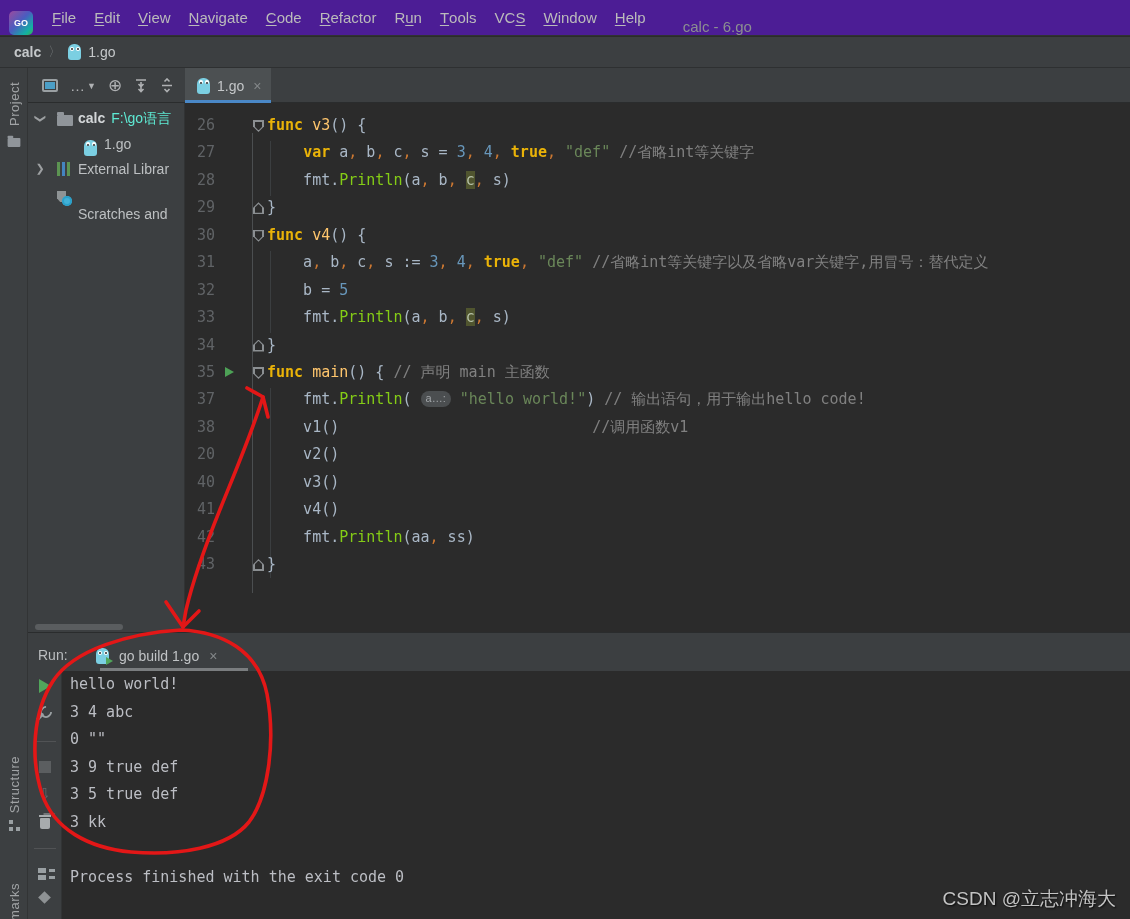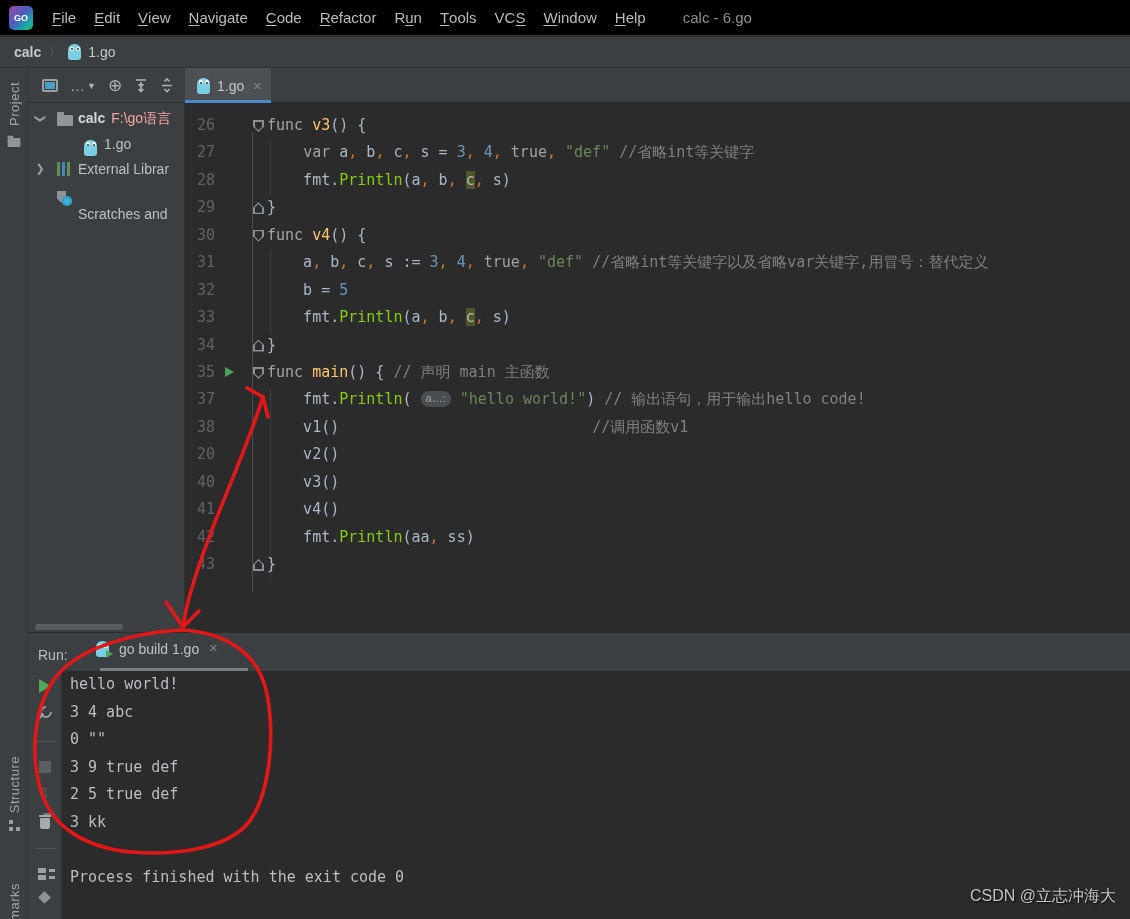--- a/index.html
+++ b/index.html
@@ -4,21 +4,21 @@
 <style>
   * { margin:0; padding:0; box-sizing:border-box; }
   html,body { background:#1e1e1e; }
   #app {
     position:relative; width:1130px; height:919px; overflow:hidden;
     background:#2b2b2b; font-family:"Liberation Sans", sans-serif;
     -webkit-font-smoothing:antialiased; color:#bbbbbb;
   }
   
   #menubar { position:absolute; left:0; top:0; width:1130px; height:36px;
-    background:#000000; display:flex; align-items:center; border-bottom:1px solid #303233; }
+    background:#4c1d95; display:flex; align-items:flex-end; border-bottom:1px solid #303233; }
   #logo { width:24px; height:24px; margin:0 10px 0 9px; border-radius:5px;
     background:linear-gradient(135deg,#9b4b9e 0%,#4b5cc0 45%,#13b0a5 80%,#3bb54a 100%);
     display:flex; align-items:center; justify-content:center;
     color:#fff; font-size:9px; font-weight:bold; letter-spacing:0; }
   .menu-item { padding:0 9px; font-size:15px; color:#bbbbbb; height:36px; display:flex; align-items:center; cursor:default; }
   .menu-item u { text-decoration:underline; text-underline-offset:2px; }
   #win-title { margin-left:28px; color:#8c8f91; font-size:15px; }
   
   #breadcrumbs { position:absolute; left:0; top:37px; width:1130px; height:31px;
     background:#3c3f41; display:flex; align-items:center; border-bottom:1px solid #2e3031; font-size:14px; }
@@ -41,21 +41,21 @@
   .tab-close { color:#84888a; font-size:14px; line-height:1; margin-left:2px; }
   
   #project-panel { position:absolute; left:28px; top:103px; width:157px; height:529px;
     background:#3c3f41; border-right:1px solid #313334; overflow:hidden; }
   .tree-row { position:relative; height:25px; display:flex; align-items:center; font-size:14px;
     color:#bdc0c2; white-space:nowrap; }
   .chev { position:absolute; width:12px; text-align:center; color:#9da0a2; font-size:13px; }
   .tree-ico { position:absolute; }
   .tree-label { position:absolute; }
   .tree-label b { color:#d3d6d8; }
-  .tree-path { color:#fca5a5; margin-left:6px; font-weight:normal; }
+  .tree-path { color:#5eead4; margin-left:6px; font-weight:normal; }
   #proj-hscroll { position:absolute; left:7px; top:521px; width:88px; height:6px;
     border-radius:3px; background:#5a5d5f; }
   
   .gopher { position:relative; width:13px; height:16px; flex:none;
     background:#7bcfe2; border-radius:6px 6px 3px 3px; }
   .gopher::before { content:""; position:absolute; left:1.5px; top:2.5px; width:4px; height:4px;
     border-radius:50%; background:#fff; box-shadow:6px 0 0 #fff; }
   .gopher::after { content:""; position:absolute; left:3px; top:4px; width:2px; height:2px;
     border-radius:50%; background:#2b2b2b; box-shadow:6px 0 0 #2b2b2b; }
   .icon-stack { position:relative; width:15px; height:16px; }
@@ -114,43 +114,43 @@
   .run-arrow { position:absolute; left:6px; top:8px; width:0; height:0;
     border-top:5.5px solid transparent; border-bottom:5.5px solid transparent; border-left:9px solid #4da156; }
   .fold { position:absolute; right:3px; top:8px; width:11px; height:12px; }
   .fold::before { content:""; position:absolute; inset:0; background:#8b8f92; }
   .fold::after { content:""; position:absolute; inset:1.6px; background:#2b2b2b; }
   .fold.open::before { clip-path:polygon(0 0,100% 0,100% 55%,50% 100%,0 55%); }
   .fold.open::after  { clip-path:polygon(0 0,100% 0,100% 55%,50% 100%,0 55%); }
   .fold.close::before{ clip-path:polygon(50% 0,100% 45%,100% 100%,0 100%,0 45%); }
   .fold.close::after { clip-path:polygon(50% 0,100% 45%,100% 100%,0 100%,0 45%); }
   .ct { color:#a9b7c6; }
-  .seg-k { color:#a3a3a3; } .seg-f { color:#ffc66d; } .seg-c { color:#84cc16; }
+  .seg-k { color:#eab308;font-weight:bold; } .seg-f { color:#ffc66d; } .seg-c { color:#84cc16; }
   .seg-n { color:#6897bb; } .seg-s { color:#6a8759; } .seg-m { color:#808080;text-align:right; }
   .seg-d { color:#a9b7c6; } .seg-p { color:#cc7832; }
   .seg-h { color:#b6c2a8; background:#50552f; }
   .inlay { display:inline-block; vertical-align:2px; background:#4b4e50; color:#a1a5a8;
     font-size:11px; line-height:15px; height:16px; padding:0 5px; border-radius:8px;
     font-family:"Liberation Sans",sans-serif; }
   .vguide { position:absolute; width:1px; background:#4b4e50; }
   .iguide { position:absolute; width:1px; background:#3b3e40; }
   
   #run-splitter { position:absolute; left:28px; top:632px; width:1102px; height:9px; background:#3c3f41; border-top:1px solid #2a2c2d;}
   #run-header { position:absolute; left:28px; top:641px; width:1102px; height:30px; background:#3c3f41; }
   #run-label { position:absolute; left:10px; top:6px; font-size:14px; color:#bbbec0; }
-  #run-tab { position:absolute; left:58px; top:0; height:30px; display:flex; align-items:flex-start; gap:8px;
+  #run-tab { position:absolute; left:58px; top:0; height:30px; display:flex; align-items:center; gap:8px;
     padding:0 10px; font-size:14px; color:#c0c3c5; }
   #run-tab-underline { position:absolute; left:72px; top:27px; width:148px; height:2.5px; background:#7a7d7f; }
   #run-toolbar { position:absolute; left:28px; top:671px; width:34px; height:248px; background:#3c3f41;
     border-right:1px solid #323435; display:flex; flex-direction:column; align-items:center; padding-top:8px; gap:13px; }
   #run-output { position:absolute; left:70px; top:671px; width:1060px; height:248px;
     font-family:"DejaVu Sans Mono","Liberation Mono",monospace; font-size:15px; color:#bcbec4; }
   .out-line { height:27.5px; line-height:27.5px; white-space:pre; }
   
-  #watermark { position:absolute; right:14px; top:886px; font-size:16px; color:#c3c3c3;
+  #watermark { position:absolute; right:14px; top:886px; font-size:19px; color:#c3c3c3;
     text-shadow:1px 1px 2px rgba(0,0,0,0.8); }
   #annotation { position:absolute; left:0; top:0; pointer-events:none; }
 </style>
 </head>
 <body>
 
 <div id="app">
 
   <div id="menubar">
     <div id="logo">GO</div>
@@ -298,21 +298,21 @@
       <span class="trash"></span>
       <div class="tb-sep"></div>
       <span class="layout-ico"></span>
       <span class="pin-ico"></span>
     </div>
   <div id="run-output">
       <div class="out-line">hello world!</div>
       <div class="out-line">3 4 abc</div>
       <div class="out-line">0 ""</div>
       <div class="out-line">3 9 true def</div>
-      <div class="out-line">2 5 true def</div>
+      <div class="out-line">3 5 true def</div>
       <div class="out-line">3 kk</div>
       <div class="out-line"></div>
       <div class="out-line">Process finished with the exit code 0</div>
     </div>
 
   <div id="watermark">CSDN @立志冲海大</div>
 
   <svg id="annotation" width="1130" height="919" viewBox="0 0 1130 919">
       <path d="M 263 397 C 252 432 236 470 221 507 C 206 544 193 580 186 610 L 183 627" fill="none" stroke="#e31717" stroke-width="3.6" stroke-linecap="round" stroke-linejoin="round"></path>
       <path d="M 247 388 L 263 397 L 268 417" fill="none" stroke="#e31717" stroke-width="3.6" stroke-linecap="round" stroke-linejoin="round"></path>

